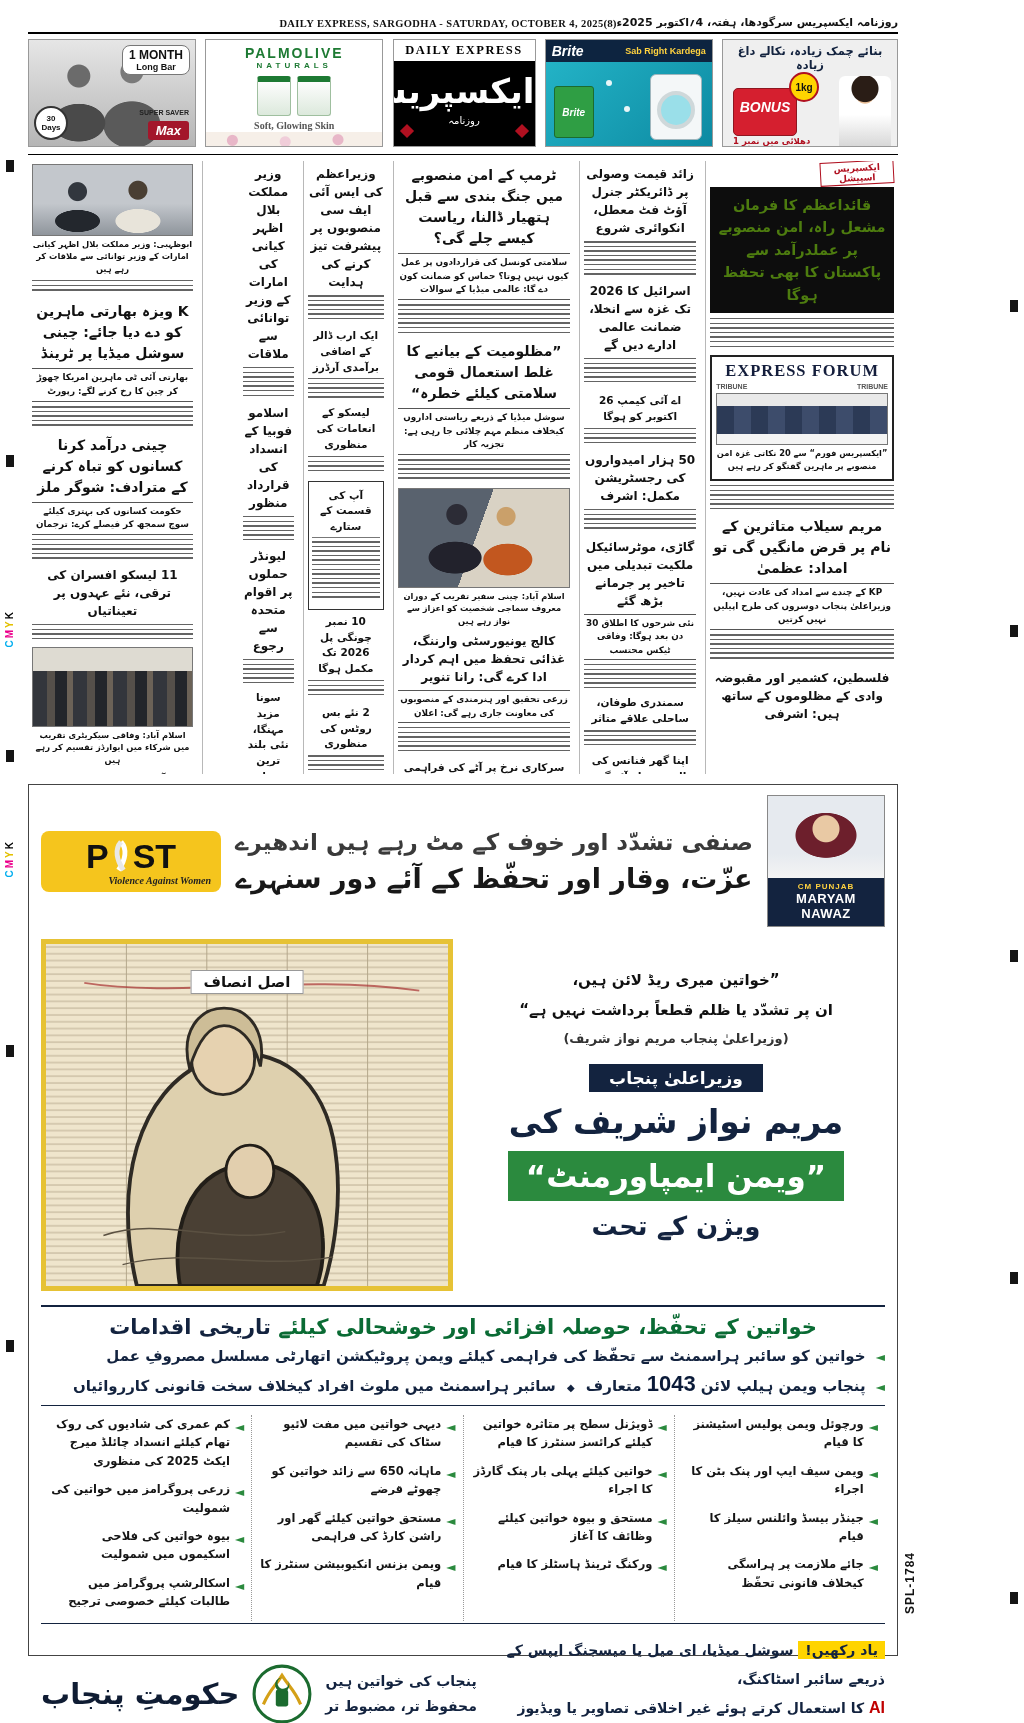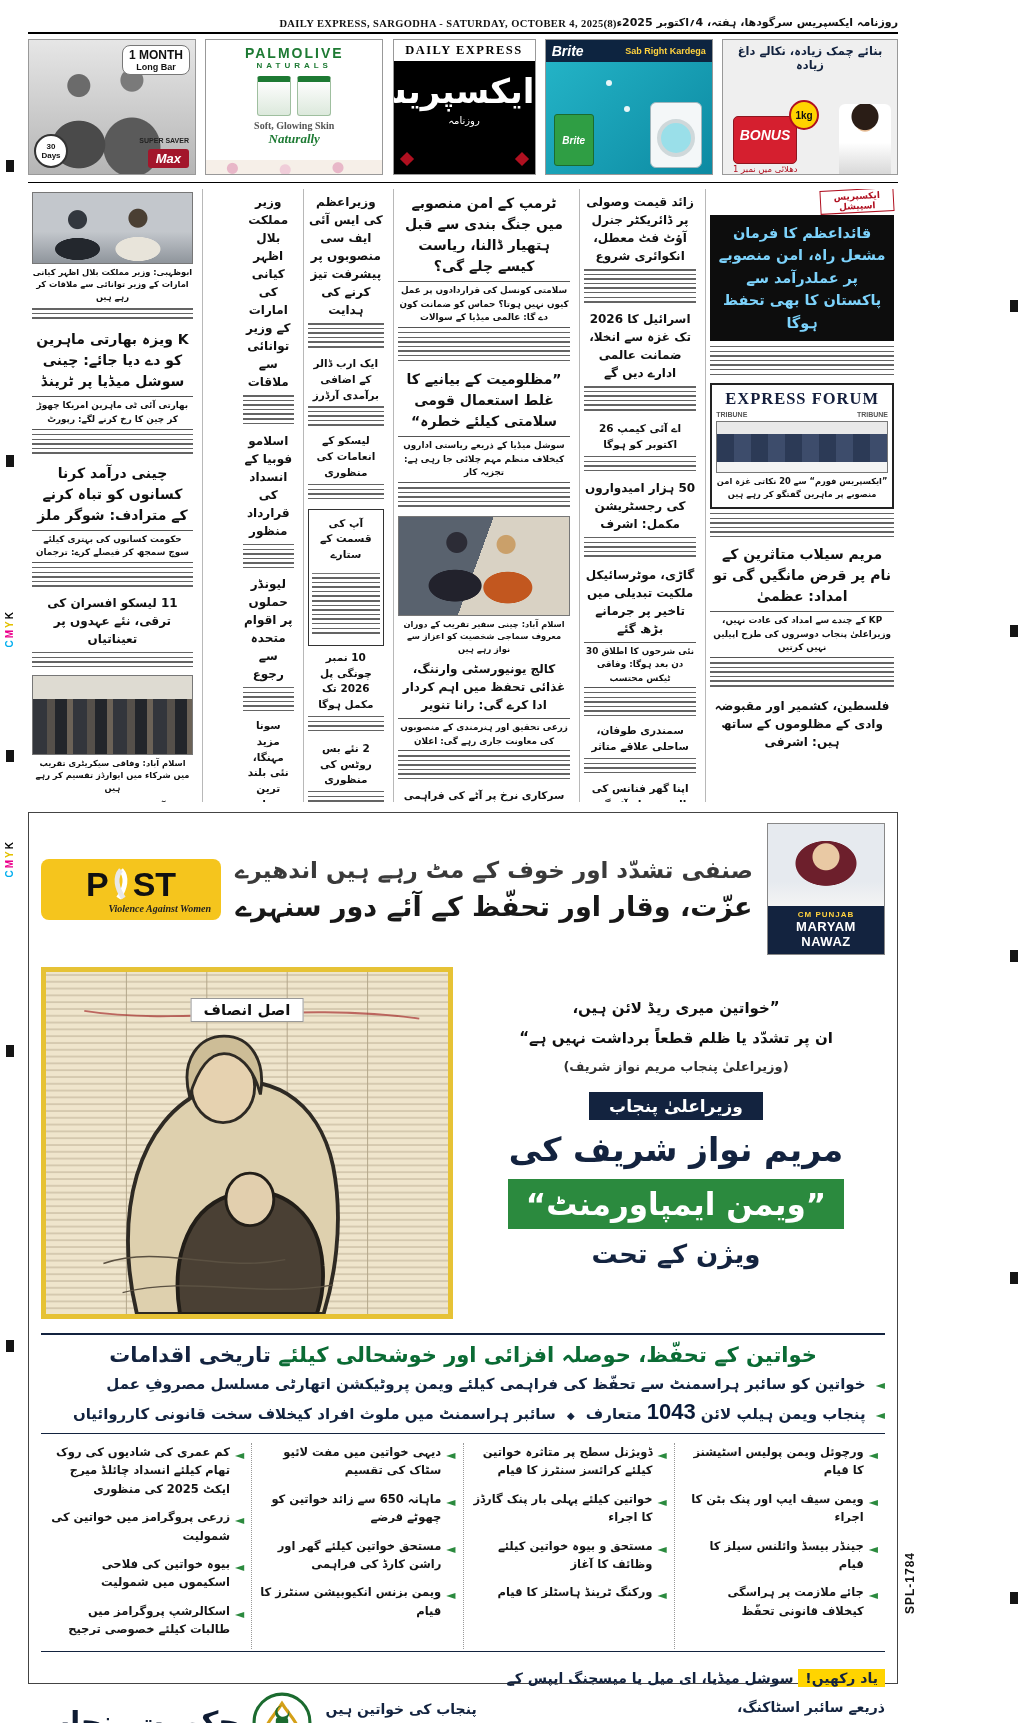--- a/index.html
+++ b/index.html
@@ -18,21 +18,21 @@
 
   
   .topbar { display:flex; justify-content:flex-end; align-items:flex-end;
             border-bottom:2px solid #000; padding-bottom:3px; }
   .topbar .tleft { font:700 10.5px "Liberation Serif",serif; letter-spacing:.4px; }
   .topbar .tpage { font:700 11px "Liberation Serif",serif; }
   .topbar .tright { font-size:11px; font-weight:700; }
 
   
   .ads { display:flex; justify-content:space-between; gap:7px; margin-top:5px; }
-  .ad { position:relative; height:136px; border:1px solid #999; overflow:hidden; flex-shrink:0; }
+  .ad { position:relative; height:108px; border:1px solid #999; overflow:hidden; flex-shrink:0; }
 
   .ad-max { width:168px; background:linear-gradient(#e6e6e6,#b5b5b5);}
   .max-people { position:absolute; inset:0;
     background: radial-gradient(circle at 30% 34%, #6b6b6b 0 11px, transparent 12px),
                 radial-gradient(ellipse at 30% 78%, #4a4a4a 0 26px, transparent 27px),
                 radial-gradient(circle at 62% 30%, #7a7a7a 0 11px, transparent 12px),
                 radial-gradient(ellipse at 62% 80%, #5a5a5a 0 28px, transparent 29px); }
   .max-badge { position:absolute; top:5px; right:5px; background:#fff; border:1px solid #777;
                border-radius:8px; padding:2px 6px; text-align:center; }
   .max-badge .b1 { font:800 12px "Liberation Sans",sans-serif; }
@@ -84,28 +84,28 @@
   .bonus-woman { position:absolute; right:6px; bottom:0; width:52px; height:70px;
     background: radial-gradient(circle at 50% 18%, #2a1d16 0 13px, transparent 14px),
                 radial-gradient(circle at 50% 26%, #e7bd96 0 9px, transparent 10px),
                 linear-gradient(#fff 55%, #d8d8d8 100%); border-radius:6px 6px 0 0;}
   .bonus-pack { position:absolute; left:10px; bottom:10px; width:64px; height:48px; background:#d51f2f;
                 border-radius:5px; border:1px solid #8e1620; color:#fff; text-align:center;
                 font:800 italic 14px "Liberation Sans",sans-serif; padding-top:10px;}
   .bonus-badge { position:absolute; left:66px; bottom:44px; width:30px; height:30px; border-radius:50%;
                  background:#ffd400; border:2px solid #b01020; font:800 10px "Liberation Sans",sans-serif;
                  display:flex; align-items:center; justify-content:center;}
-  .bonus-strip { position:absolute; left:10px; bottom:0; font-size:8.5px; font-weight:400; color:#b01020;text-align:center;}
+  .bonus-strip { position:absolute; left:10px; bottom:0; font-size:8.5px; font-weight:700; color:#b01020;text-align:center;}
 
   
   .news { display:flex; direction:rtl; gap:5px; margin-top:7px; border-top:1.5px solid #000;
           padding-top:6px; height:620px; overflow:hidden; }
   .ncol { overflow:hidden; padding:0 4px; border-left:1px solid #b8b8b8; }
   .ncol:last-child { border-left:none; }
-  .h-inv { background:#0d0d0d; color:#7dd3fc; font-size:14.5px; font-weight:700; text-align:center;
+  .h-inv { background:#0d0d0d; color:#4d7c0f; font-size:14.5px; font-weight:700; text-align:center;
            line-height:1.55; padding:7px 5px; margin:2px 0 5px; }
   .h1u { font-size:14px; font-weight:700; text-align:center; line-height:1.5; margin:4px 0; }
   .h2u { font-size:12px; font-weight:700; text-align:center; line-height:1.5; margin:4px 0; }
   .h3u { font-size:10.5px; font-weight:700; text-align:center; line-height:1.5; margin:3px 0; }
   .subu { font-size:8.8px; font-weight:600; text-align:center; line-height:1.55;
           border-top:1px solid #555; border-bottom:1px solid #555; padding:2px 1px; margin:2px 0 4px;}
   .sim { margin:3px 0 7px;
          background:repeating-linear-gradient(to bottom,#3d3d3d 0 1.5px,transparent 1.5px 4.6px); opacity:.8;}
   .cap { font-size:8.3px; font-weight:600; text-align:center; line-height:1.5; margin:2px 0 5px; }
   .photo { margin:3px 0 2px; border:1px solid #777; background:#ccc; position:relative; }
@@ -128,21 +128,21 @@
       linear-gradient(#e9e9e9 0 24%, transparent 24%),
       linear-gradient(to top, #f4f4f4 0 20%, transparent 20%),
       repeating-linear-gradient(90deg,#2c3a56 0 17px,#3d4c6b 17px 34px); }
   .stamp { border:1.5px solid #b01020; color:#b01020; font-size:9px; font-weight:700; text-align:center;
            width:74px; padding:1px 2px; transform:rotate(-3deg); margin-bottom:2px; }
   .forum { border:2px solid #222; padding:4px 4px 2px; margin:4px 0; }
   .forum-title { font:800 16.5px "Liberation Serif",serif; text-align:center; letter-spacing:1px; color:#141e3c;}
   .forum-logos { display:flex; justify-content:space-between; font:700 7px "Liberation Sans",sans-serif;
                  color:#555; margin:2px 0; }
   .nbox { border:1.5px solid #333; padding:3px; margin:4px 0; }
-  .nbox .h3u { border-bottom:1px solid #777; padding-bottom:10px; margin-bottom:3px; }
+  .nbox .h3u { border-bottom:1px solid #777; padding-bottom:2px; margin-bottom:3px; }
 
   
   .campaign { margin-top:10px; border:1px solid #444; padding:10px 12px; height:872px; position:relative; background:#fff;}
   .camp-top { display:flex; direction:rtl; align-items:center; gap:10px; }
   .cm-card { width:118px; flex-shrink:0; border:1px solid #888; }
   .cm-photo { height:82px; background:
       radial-gradient(circle at 50% 40%, #e9c9a4 0 13px, transparent 14px),
       radial-gradient(ellipse at 50% 48%, #6d1f2c 0 30px, transparent 31px),
       linear-gradient(#e6eaef 0 70%, #f4f4f4 100%); }
   .cm-badge { background:#13233f; color:#fff; text-align:center; padding:4px 2px 5px; }

